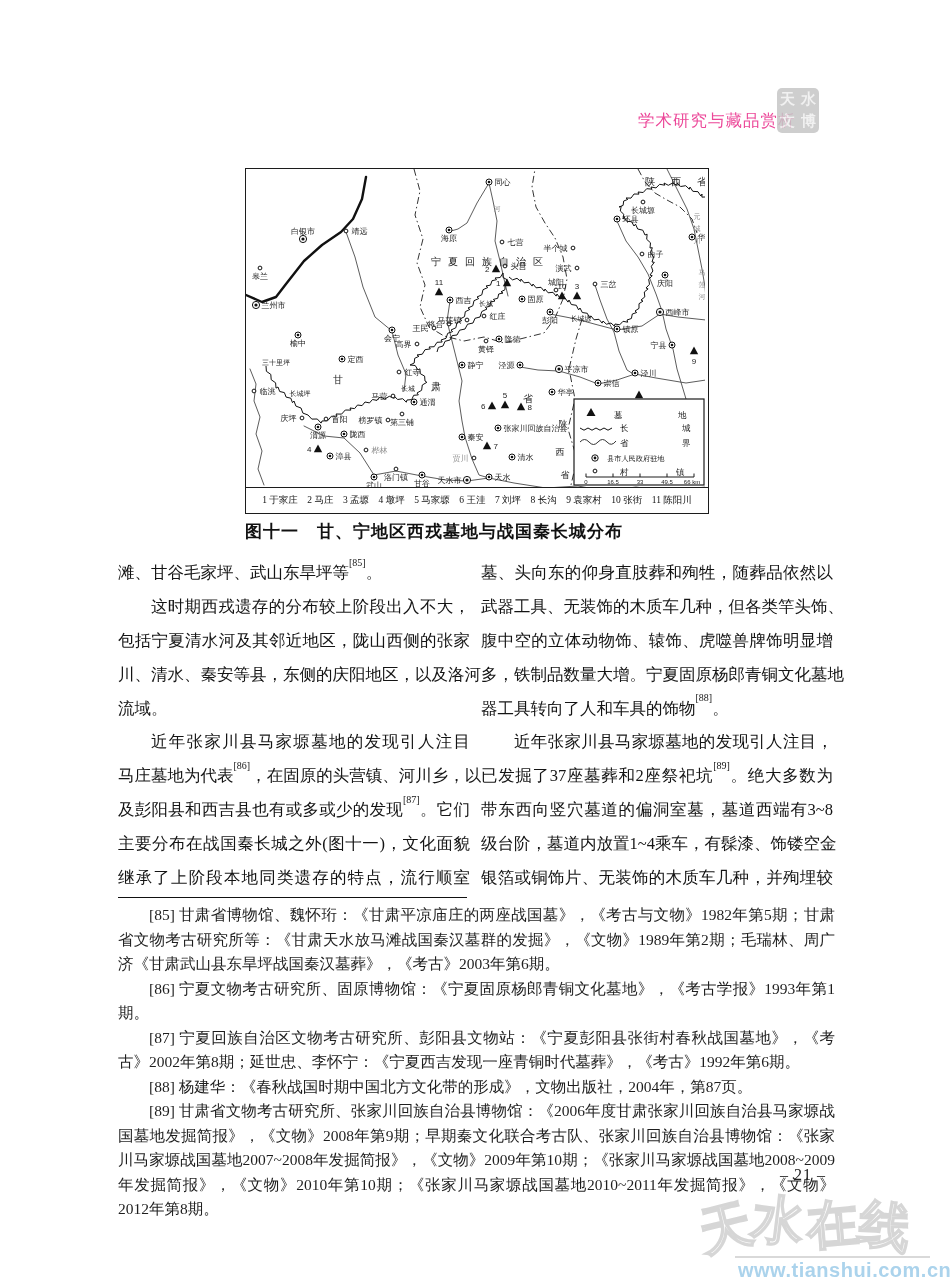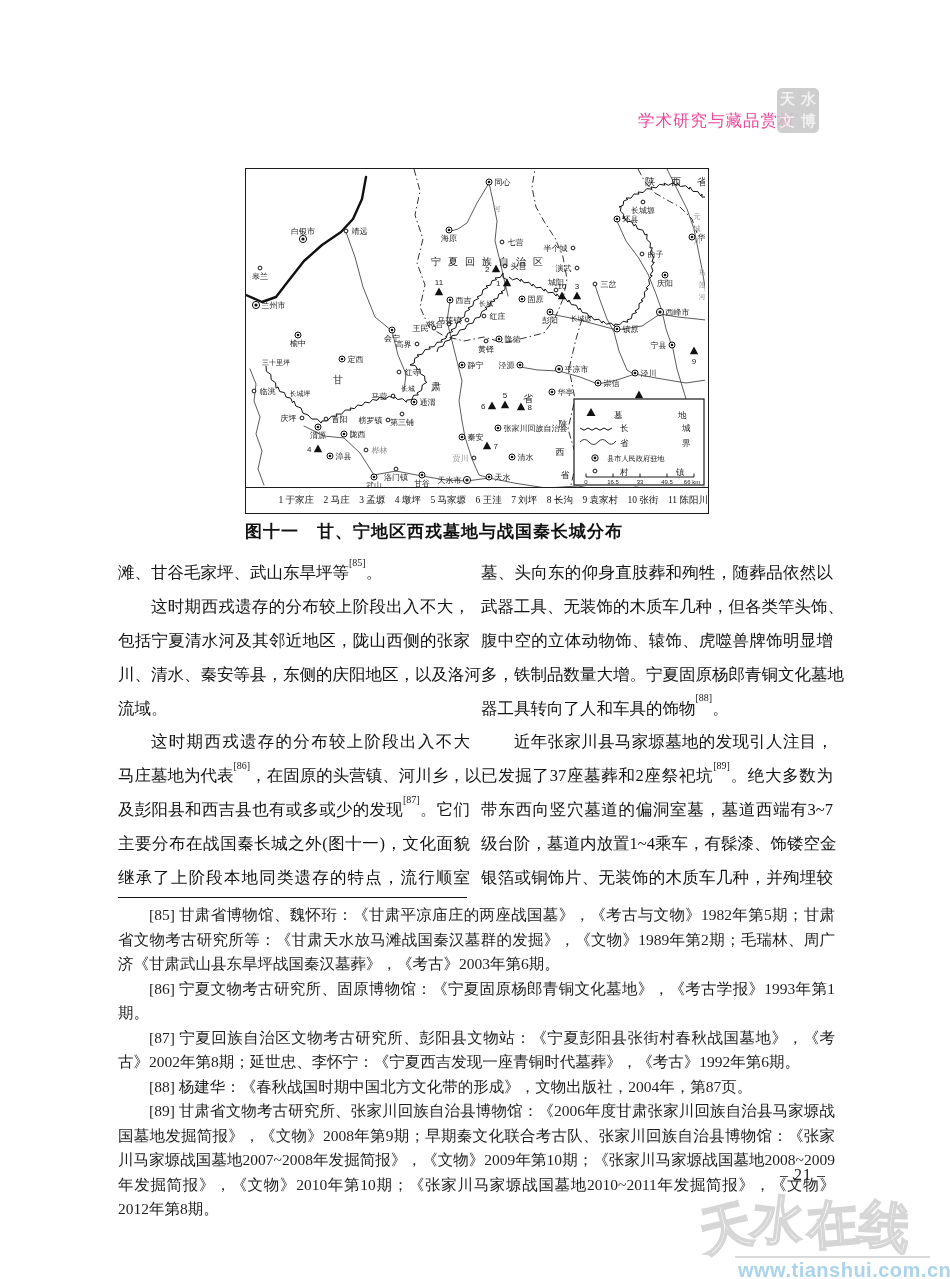--- a/index.html
+++ b/index.html
@@ -11,21 +11,21 @@
         font-size:16.5px;letter-spacing:1px;color:#ec4899;}
   .seal{position:absolute;left:777px;top:88px;width:42px;height:45px;background:#c6c6c6;
         border-radius:5px;display:grid;grid-template-columns:1fr 1fr;grid-template-rows:1fr 1fr;
         opacity:.85;}
   .seal span{display:flex;align-items:center;justify-content:center;color:#efefef;
         font-size:15px;font-weight:bold;font-family:"Liberation Serif",serif;}
 
   
   .figure-frame{position:absolute;left:245px;top:168px;width:462px;border:1.5px solid #1c1c1c;background:#fff;}
   .figure-frame svg{display:block;}
-  .site-list{border-top:1.2px solid #1c1c1c;height:25px;line-height:25px;text-align:right;
+  .site-list{border-top:1.2px solid #1c1c1c;height:25px;line-height:25px;text-align:center;
         font-size:9.5px;color:#111;white-space:nowrap;}
   .figure-caption{position:absolute;left:245px;top:520px;width:462px;text-align:left;
         font-size:17px;font-weight:bold;letter-spacing:1px;color:#111;}
 
   
   .river{fill:none;stroke:#4a4a4a;stroke-width:0.9;stroke-linejoin:round;stroke-linecap:round;}
   .river.thick{stroke:#111;stroke-width:2.4;}
   .boundary{fill:none;stroke:#333;stroke-width:1;stroke-dasharray:7 3 1.5 3;stroke-linejoin:round;}
   .wall{fill:none;stroke:#111;stroke-width:1;stroke-linejoin:round;}
   .vil{fill:#fff;stroke:#111;stroke-width:1;}
@@ -356,35 +356,35 @@
   </div>
   <div class="figure-caption">图十一　甘、宁地区西戎墓地与战国秦长城分布</div>
 
   <div class="columns">
     <div class="col" id="col-left">
         <div class="bline end">滩、甘谷毛家坪、武山东旱坪等<sup>[85]</sup>。</div>
         <div class="bline ind">这时期西戎遗存的分布较上阶段出入不大，</div>
         <div class="bline">包括宁夏清水河及其邻近地区，陇山西侧的张家</div>
         <div class="bline">川、清水、秦安等县，东侧的庆阳地区，以及洛河</div>
         <div class="bline end">流域。</div>
-        <div class="bline ind">这时期西戎遗存的分布较上阶段出入不大</div>
+        <div class="bline ind">近年张家川县马家塬墓地的发现引人注目</div>
         <div class="bline">马庄墓地为代表<sup>[86]</sup>，在固原的头营镇、河川乡，以</div>
         <div class="bline">及彭阳县和西吉县也有或多或少的发现<sup>[87]</sup>。它们</div>
         <div class="bline">主要分布在战国秦长城之外(图十一)，文化面貌</div>
         <div class="bline">继承了上阶段本地同类遗存的特点，流行顺室</div>
       </div>
     <div class="col" id="col-right">
         <div class="bline">墓、头向东的仰身直肢葬和殉牲，随葬品依然以</div>
         <div class="bline">武器工具、无装饰的木质车几种，但各类竿头饰、</div>
         <div class="bline">腹中空的立体动物饰、辕饰、虎噬兽牌饰明显增</div>
         <div class="bline">多，铁制品数量大增。宁夏固原杨郎青铜文化墓地</div>
         <div class="bline end">器工具转向了人和车具的饰物<sup>[88]</sup>。</div>
         <div class="bline ind">近年张家川县马家塬墓地的发现引人注目，</div>
         <div class="bline">已发掘了37座墓葬和2座祭祀坑<sup>[89]</sup>。绝大多数为</div>
-        <div class="bline">带东西向竖穴墓道的偏洞室墓，墓道西端有3~7</div>
+        <div class="bline">带东西向竖穴墓道的偏洞室墓，墓道西端有3~8</div>
         <div class="bline">级台阶，墓道内放置1~4乘车，有髹漆、饰镂空金</div>
         <div class="bline">银箔或铜饰片、无装饰的木质车几种，并殉埋较</div>
       </div>
   </div>
 
   <div class="fn-divider"></div>
   <div class="footnotes">
     <p>[85] 甘肃省博物馆、魏怀珩：《甘肃平凉庙庄的两座战国墓》，《考古与文物》1982年第5期；甘肃省文物考古研究所等：《甘肃天水放马滩战国秦汉墓群的发掘》，《文物》1989年第2期；毛瑞林、周广济《甘肃武山县东旱坪战国秦汉墓葬》，《考古》2003年第6期。</p>
     <p>[86] 宁夏文物考古研究所、固原博物馆：《宁夏固原杨郎青铜文化墓地》，《考古学报》1993年第1期。</p>
     <p>[87] 宁夏回族自治区文物考古研究所、彭阳县文物站：《宁夏彭阳县张街村春秋战国墓地》，《考古》2002年第8期；延世忠、李怀宁：《宁夏西吉发现一座青铜时代墓葬》，《考古》1992年第6期。</p>

